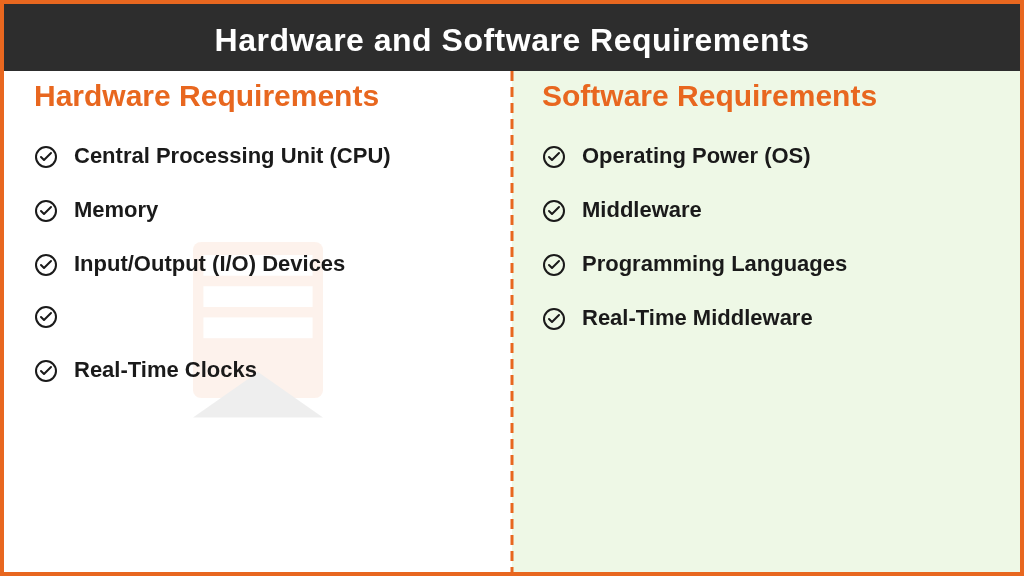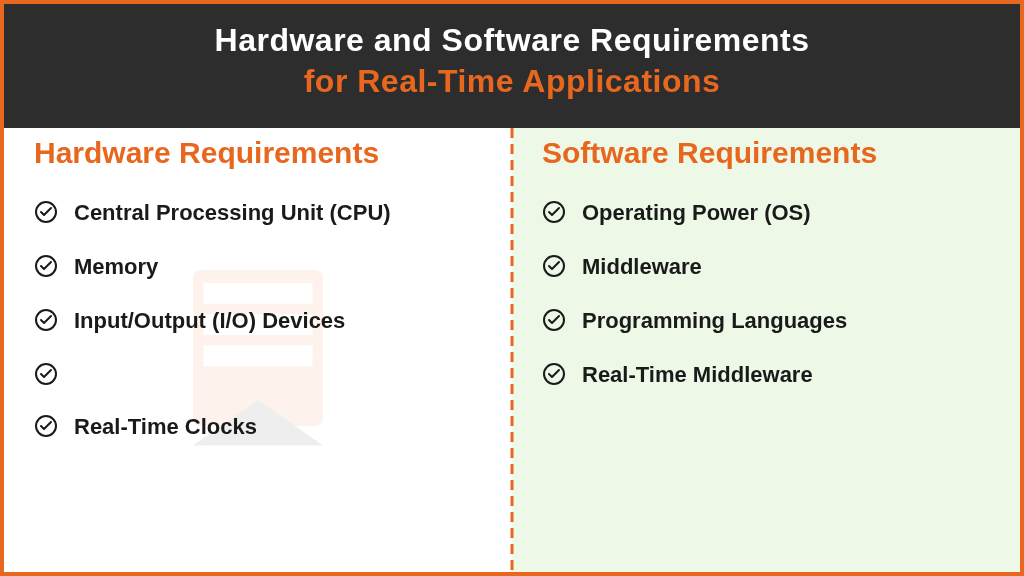--- a/index.html
+++ b/index.html
@@ -17,21 +17,21 @@
     .container {
       width: 100%;
       height: 100%;
       border: 4px solid #e8671f;
       display: flex;
       flex-direction: column;
       position: relative;
     }
     .header {
       background: #2d2d2d;
-      padding: 18px 20px 28px;
+      padding: 18px 20px 12px;
       text-align: center;
     }
     .title-line1 {
       color: #ffffff;
       font-size: 32px;
       font-weight: 700;
       letter-spacing: 0.5px;
     }
     .title-line2 {
       color: #e8671f;
@@ -91,21 +91,21 @@
       position: relative;
       z-index: 1;
     }
     .list {
       list-style: none;
       position: relative;
       z-index: 1;
     }
     .list-item {
       display: flex;
-      align-items: flex-start;
+      align-items: flex-end;
       margin-bottom: 28px;
     }
     .check-icon {
       width: 24px;
       height: 24px;
       flex-shrink: 0;
       margin-right: 16px;
     }
     .check-icon svg {
       width: 100%;
@@ -116,21 +116,20 @@
       font-size: 22px;
       font-weight: 700;
     }
   </style>
 </head>
 <body>
 
 <div class="container">
   <div class="header">
     <div class="title-line1">Hardware and Software Requirements</div>
-    <div class="title-line2">for Real-Time Applications</div>
   </div>
   <div class="content">
     <div class="column column-left">
       <div class="watermark">
         <svg viewBox="0 0 200 200">
           <rect x="50" y="40" width="100" height="120" fill="#e8671f" rx="6"></rect>
           <rect x="58" y="50" width="84" height="16" fill="#fff"></rect>
           <rect x="58" y="74" width="84" height="16" fill="#fff"></rect>
           <rect x="58" y="98" width="84" height="16" fill="#fff"></rect>
           <polygon points="100,140 150,175 50,175" fill="#333"></polygon>

